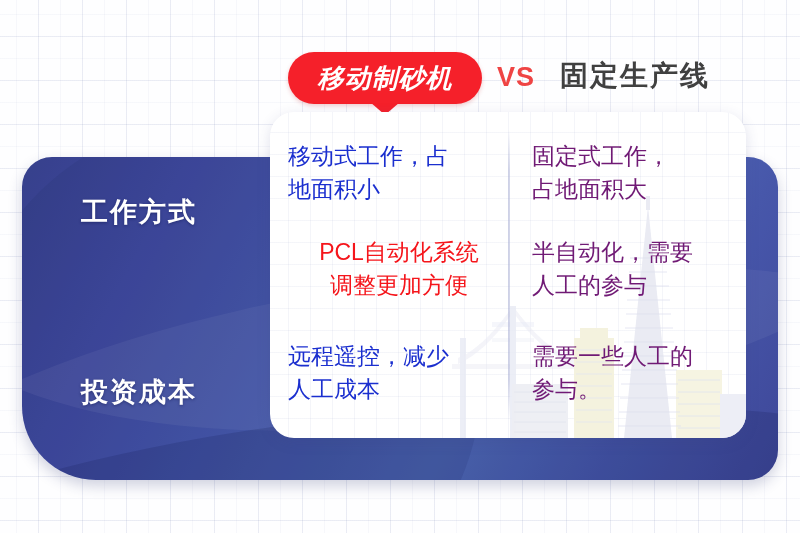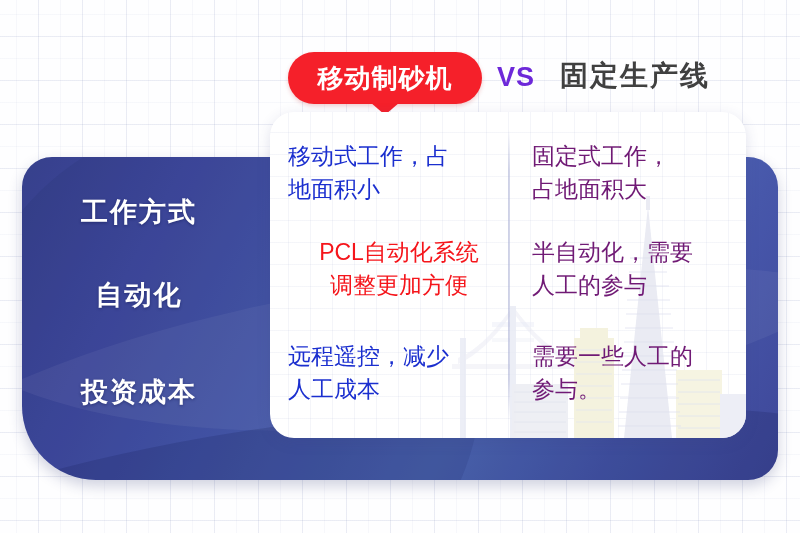--- a/index.html
+++ b/index.html
@@ -39,21 +39,21 @@
     pointer-events:none;
   }
 
   
   #header{
     position:absolute;left:0;top:26px;width:800px;height:62px;
   }
 
   #badge-wrap{
     position:absolute;left:288px;top:26px;
-    width:194px;height:52px;
+    width:194px;height:52px;font-style:italic;
   }
   #badge{
     position:absolute;left:0;top:0;
     width:194px;height:52px;
     background:#f5202a;
     border-radius:26px;
     box-shadow:0 2px 4px rgba(190,30,40,.22);
     display:flex;align-items:center;justify-content:center;
   }
   #badge-label{
@@ -68,21 +68,21 @@
     position:absolute;left:82px;top:50px;
     width:0;height:0;
     border-left:15px solid transparent;
     border-right:15px solid transparent;
     border-top:13px solid #f5202a;
   }
 
   #vs-label{
     position:absolute;left:497px;top:38px;
     font-size:27px;font-weight:bold;
-    color:#6d28d9;
+    color:#ef4444;
     letter-spacing:1px;
     line-height:1;
   }
   #right-title{
     position:absolute;left:560px;top:36px;
     font-size:28px;font-weight:bold;
     color:#404040;
     letter-spacing:2px;
     line-height:1;
     white-space:nowrap;
@@ -232,21 +232,20 @@
 
   <div id="blue-panel">
     <div class="wave" id="wave4"></div>
     <div class="wave" id="wave1"></div>
     <div class="wave" id="wave2"></div>
     <div class="wave" id="wave3"></div>
   </div>
 
   <div id="categories">
     <div class="cat-item" id="cat-0">工作方式</div>
-    <div class="cat-item" id="cat-1">自动化</div>
     <div class="cat-item" id="cat-2">投资成本</div>
   </div>
 
   <div id="white-card">
 
     <div id="card-grid"></div>
 
     <svg id="skyline" viewBox="0 0 300 250">
       <g fill="#e8eaf4" opacity="0.85">
 

